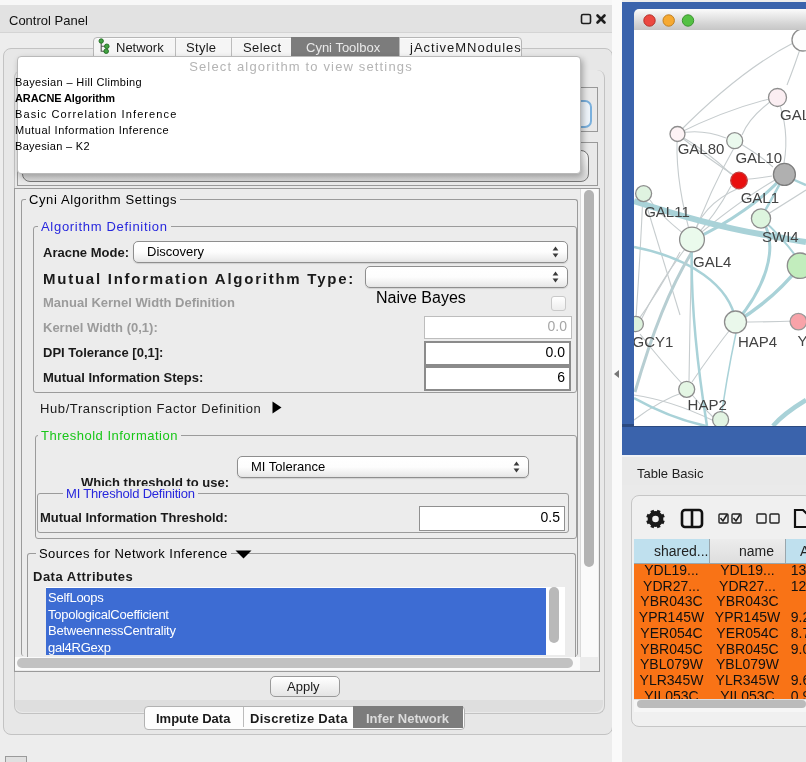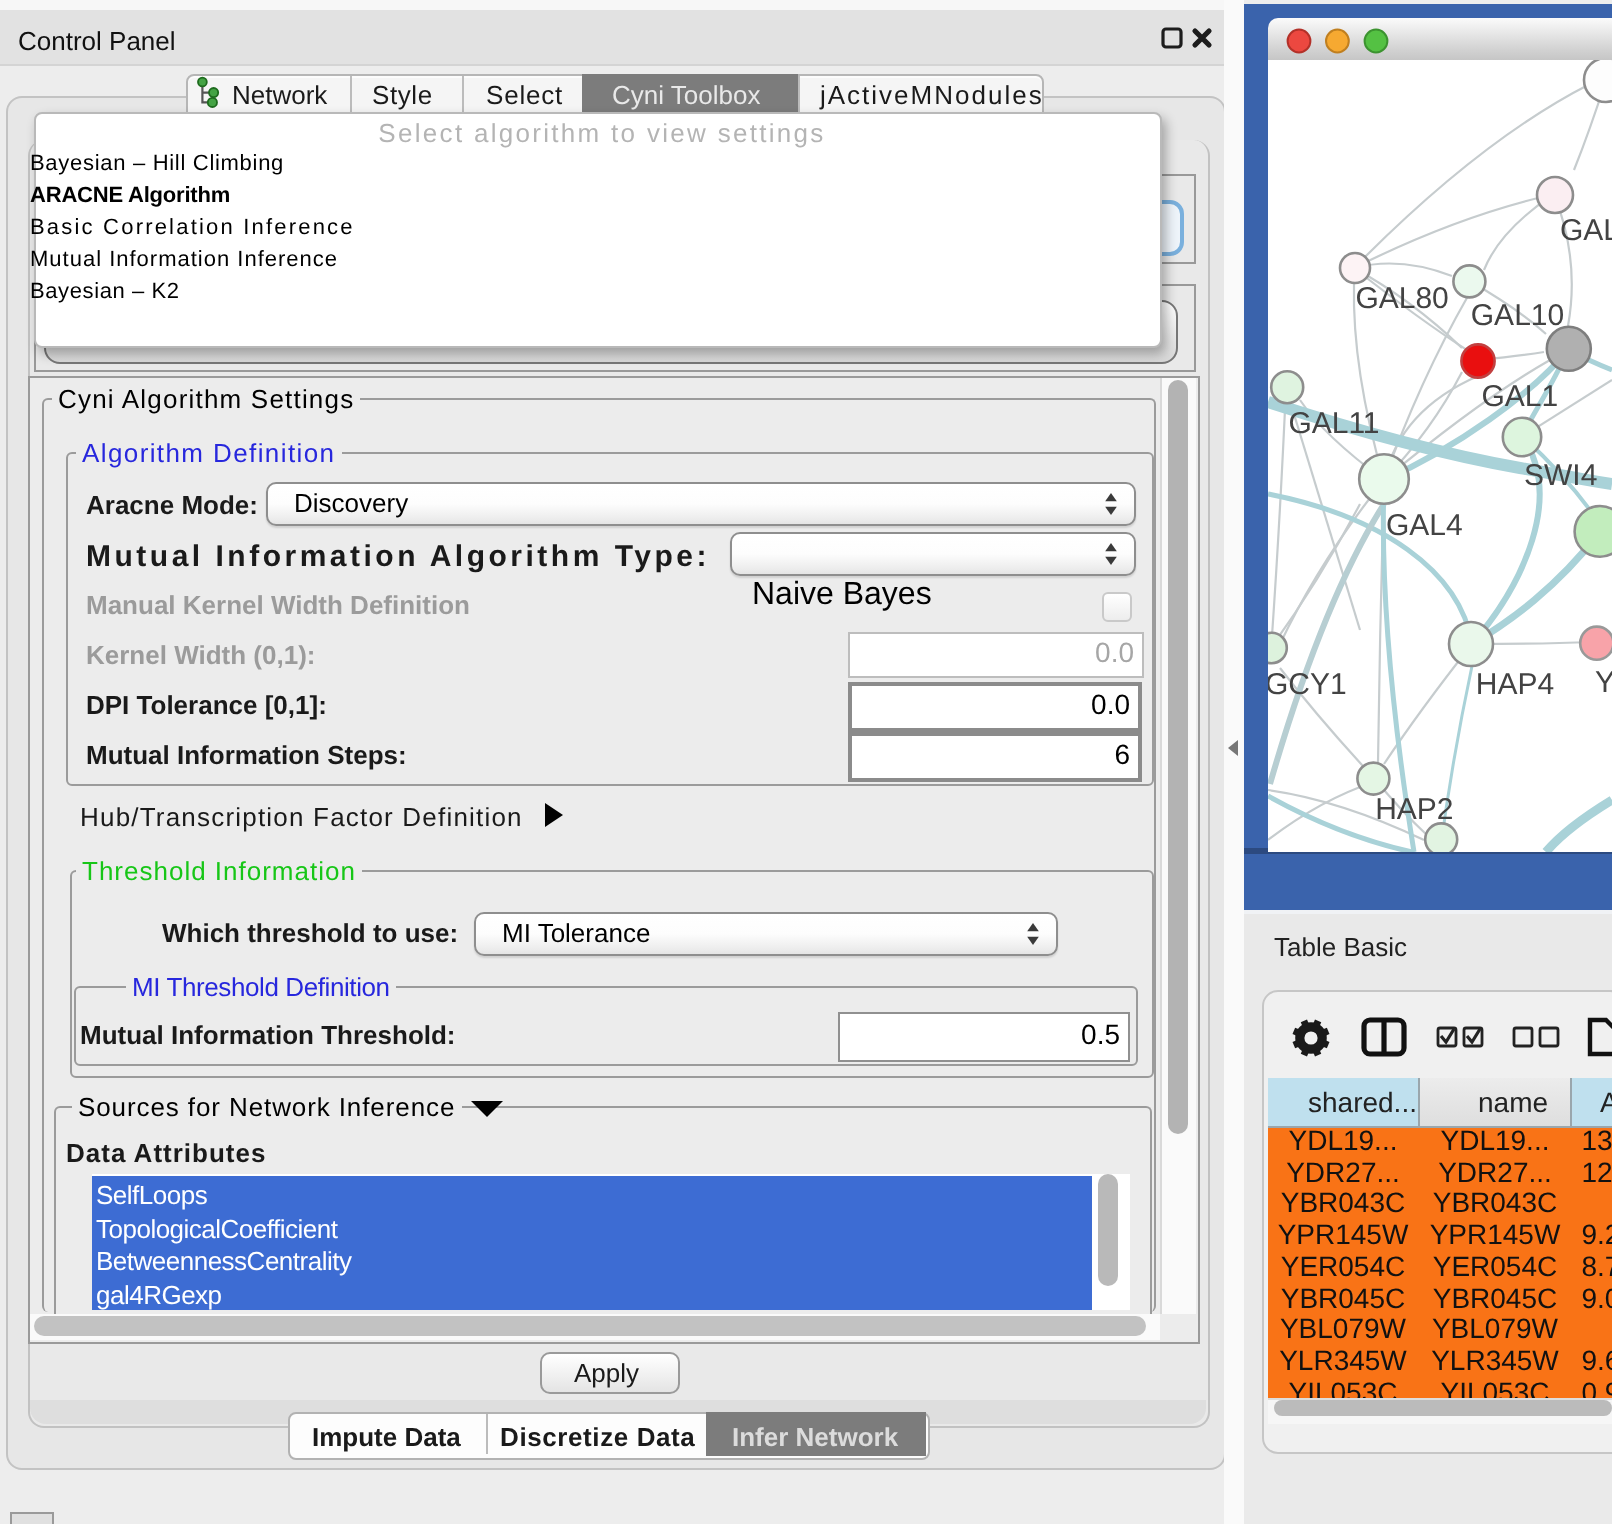--- a/index.html
+++ b/index.html
@@ -99,21 +99,21 @@
 <div class="field" style="left:424px;top:366px;width:139px;height:20px;border:2px solid #8b8b8b;color:#000;padding:1px 4px 0 0;">6</div>
 
 <div class="lbl" style="left:40px;top:401px;letter-spacing:0.6px;">Hub/Transcription Factor Definition</div>
 <svg class="abs" style="left:271px;top:401px;" width="12" height="13" viewBox="0 0 12 13">
     <path d="M1.5 0.5 L10.5 6.5 L1.5 12.5 Z" fill="#000"></path>
   </svg>
 
 <div class="gbox" style="left:35px;top:435px;width:540px;height:102px;"></div>
 <div class="gtitle" style="left:38px;top:428px;color:#17c617;letter-spacing:0.5px;">Threshold Information</div>
 
-<div class="lbl b" style="left:81px;top:459px;">Which threshold to use:</div>
+<div class="lbl b" style="left:81px;top:475px;">Which threshold to use:</div>
 <div class="combo" style="left:237px;top:456px;width:290px;height:20px;">
     <span style="position:absolute;left:13px;top:2px;font-size:13px;">MI Tolerance</span>
 <svg class="ar" viewBox="0 0 7 12">
       <path d="M3.5 0.5 L6.4 4.6 H0.6 Z" fill="#3a3a3a"></path>
       <path d="M3.5 11.5 L6.4 7.4 H0.6 Z" fill="#3a3a3a"></path>
     </svg>
   </div>
 
 <div class="gbox" style="left:37px;top:493px;width:530px;height:38px;"></div>
 <div class="gtitle" style="left:63px;top:486px;color:#2727dd;letter-spacing:-0.2px;">MI Threshold Definition</div>

